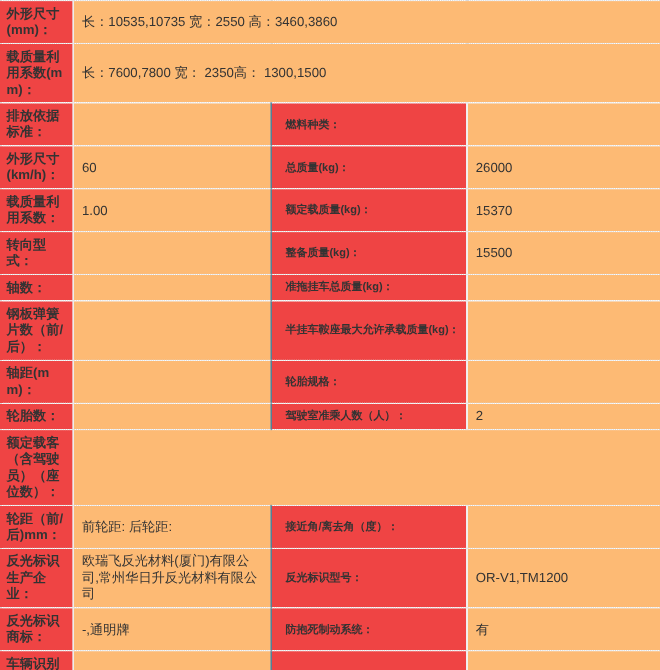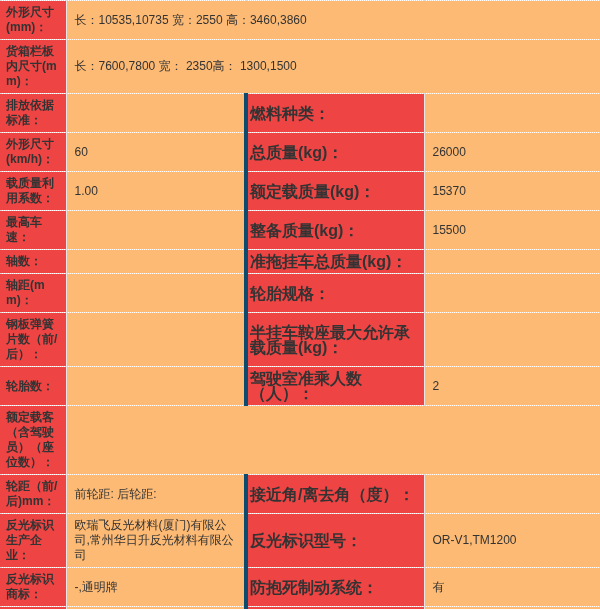--- a/index.html
+++ b/index.html
@@ -24,23 +24,23 @@
   }
   td.lbl{
     background:#ef4444;
     font-weight:700;
     font-size:12px;
     line-height:15px;
     padding:4px 2px 4px 6px;
     border-right:1px solid #e5e5e5;
   }
   td.c3{
-    font-size:16px;
-    padding:4px 3px 4px 2px;
-    border-left:4px solid #0c4a6e;
+    font-size:10px;
+    padding:4px 3px 4px 13px;
+    border-left:1px solid #0c4a6e;
   }
   td.val{
     background:#fdba74;
     font-weight:400;
     font-size:12px;
     line-height:15px;
     padding:4px 8px;
   }
   
   tr:nth-child(1){height:36px}
@@ -70,21 +70,21 @@
       <col style="width:180px">
       <col style="width:178px">
       <col style="width:176px">
     </colgroup>
     <tbody>
         <tr>
           <td class="lbl c1">外形尺寸(mm)：</td>
           <td class="val" colspan="3">长：10535,10735 宽：2550 高：3460,3860</td>
         </tr>
         <tr>
-          <td class="lbl c1">货箱栏板内尺寸(mm)：</td>
+          <td class="lbl c1">载质量利用系数(mm)：</td>
           <td class="val" colspan="3">长：7600,7800 宽： 2350高： 1300,1500</td>
         </tr>
         <tr>
           <td class="lbl c1">排放依据标准：</td>
           <td class="val c2"></td>
           <td class="lbl c3">燃料种类：</td>
           <td class="val c4"></td>
         </tr>
         <tr>
           <td class="lbl c1">外形尺寸(km/h)：</td>
@@ -92,41 +92,41 @@
           <td class="lbl c3">总质量(kg)：</td>
           <td class="val c4">26000</td>
         </tr>
         <tr>
           <td class="lbl c1">载质量利用系数：</td>
           <td class="val c2">1.00</td>
           <td class="lbl c3">额定载质量(kg)：</td>
           <td class="val c4">15370</td>
         </tr>
         <tr>
-          <td class="lbl c1">最高车速：</td>
+          <td class="lbl c1">转向型式：</td>
           <td class="val c2"></td>
           <td class="lbl c3">整备质量(kg)：</td>
           <td class="val c4">15500</td>
         </tr>
         <tr>
           <td class="lbl c1">轴数：</td>
           <td class="val c2"></td>
           <td class="lbl c3">准拖挂车总质量(kg)：</td>
           <td class="val c4"></td>
         </tr>
         <tr>
+          <td class="lbl c1">钢板弹簧片数（前/后）：</td>
+          <td class="val c2"></td>
+          <td class="lbl c3">半挂车鞍座最大允许承载质量(kg)：</td>
+          <td class="val c4"></td>
+        </tr>
+        <tr>
           <td class="lbl c1">轴距(mm)：</td>
           <td class="val c2"></td>
           <td class="lbl c3">轮胎规格：</td>
-          <td class="val c4"></td>
-        </tr>
-        <tr>
-          <td class="lbl c1">钢板弹簧片数（前/后）：</td>
-          <td class="val c2"></td>
-          <td class="lbl c3">半挂车鞍座最大允许承载质量(kg)：</td>
           <td class="val c4"></td>
         </tr>
         <tr>
           <td class="lbl c1">轮胎数：</td>
           <td class="val c2"></td>
           <td class="lbl c3">驾驶室准乘人数（人）：</td>
           <td class="val c4">2</td>
         </tr>
         <tr>
           <td class="lbl c1">额定载客（含驾驶员）（座位数）：</td>

